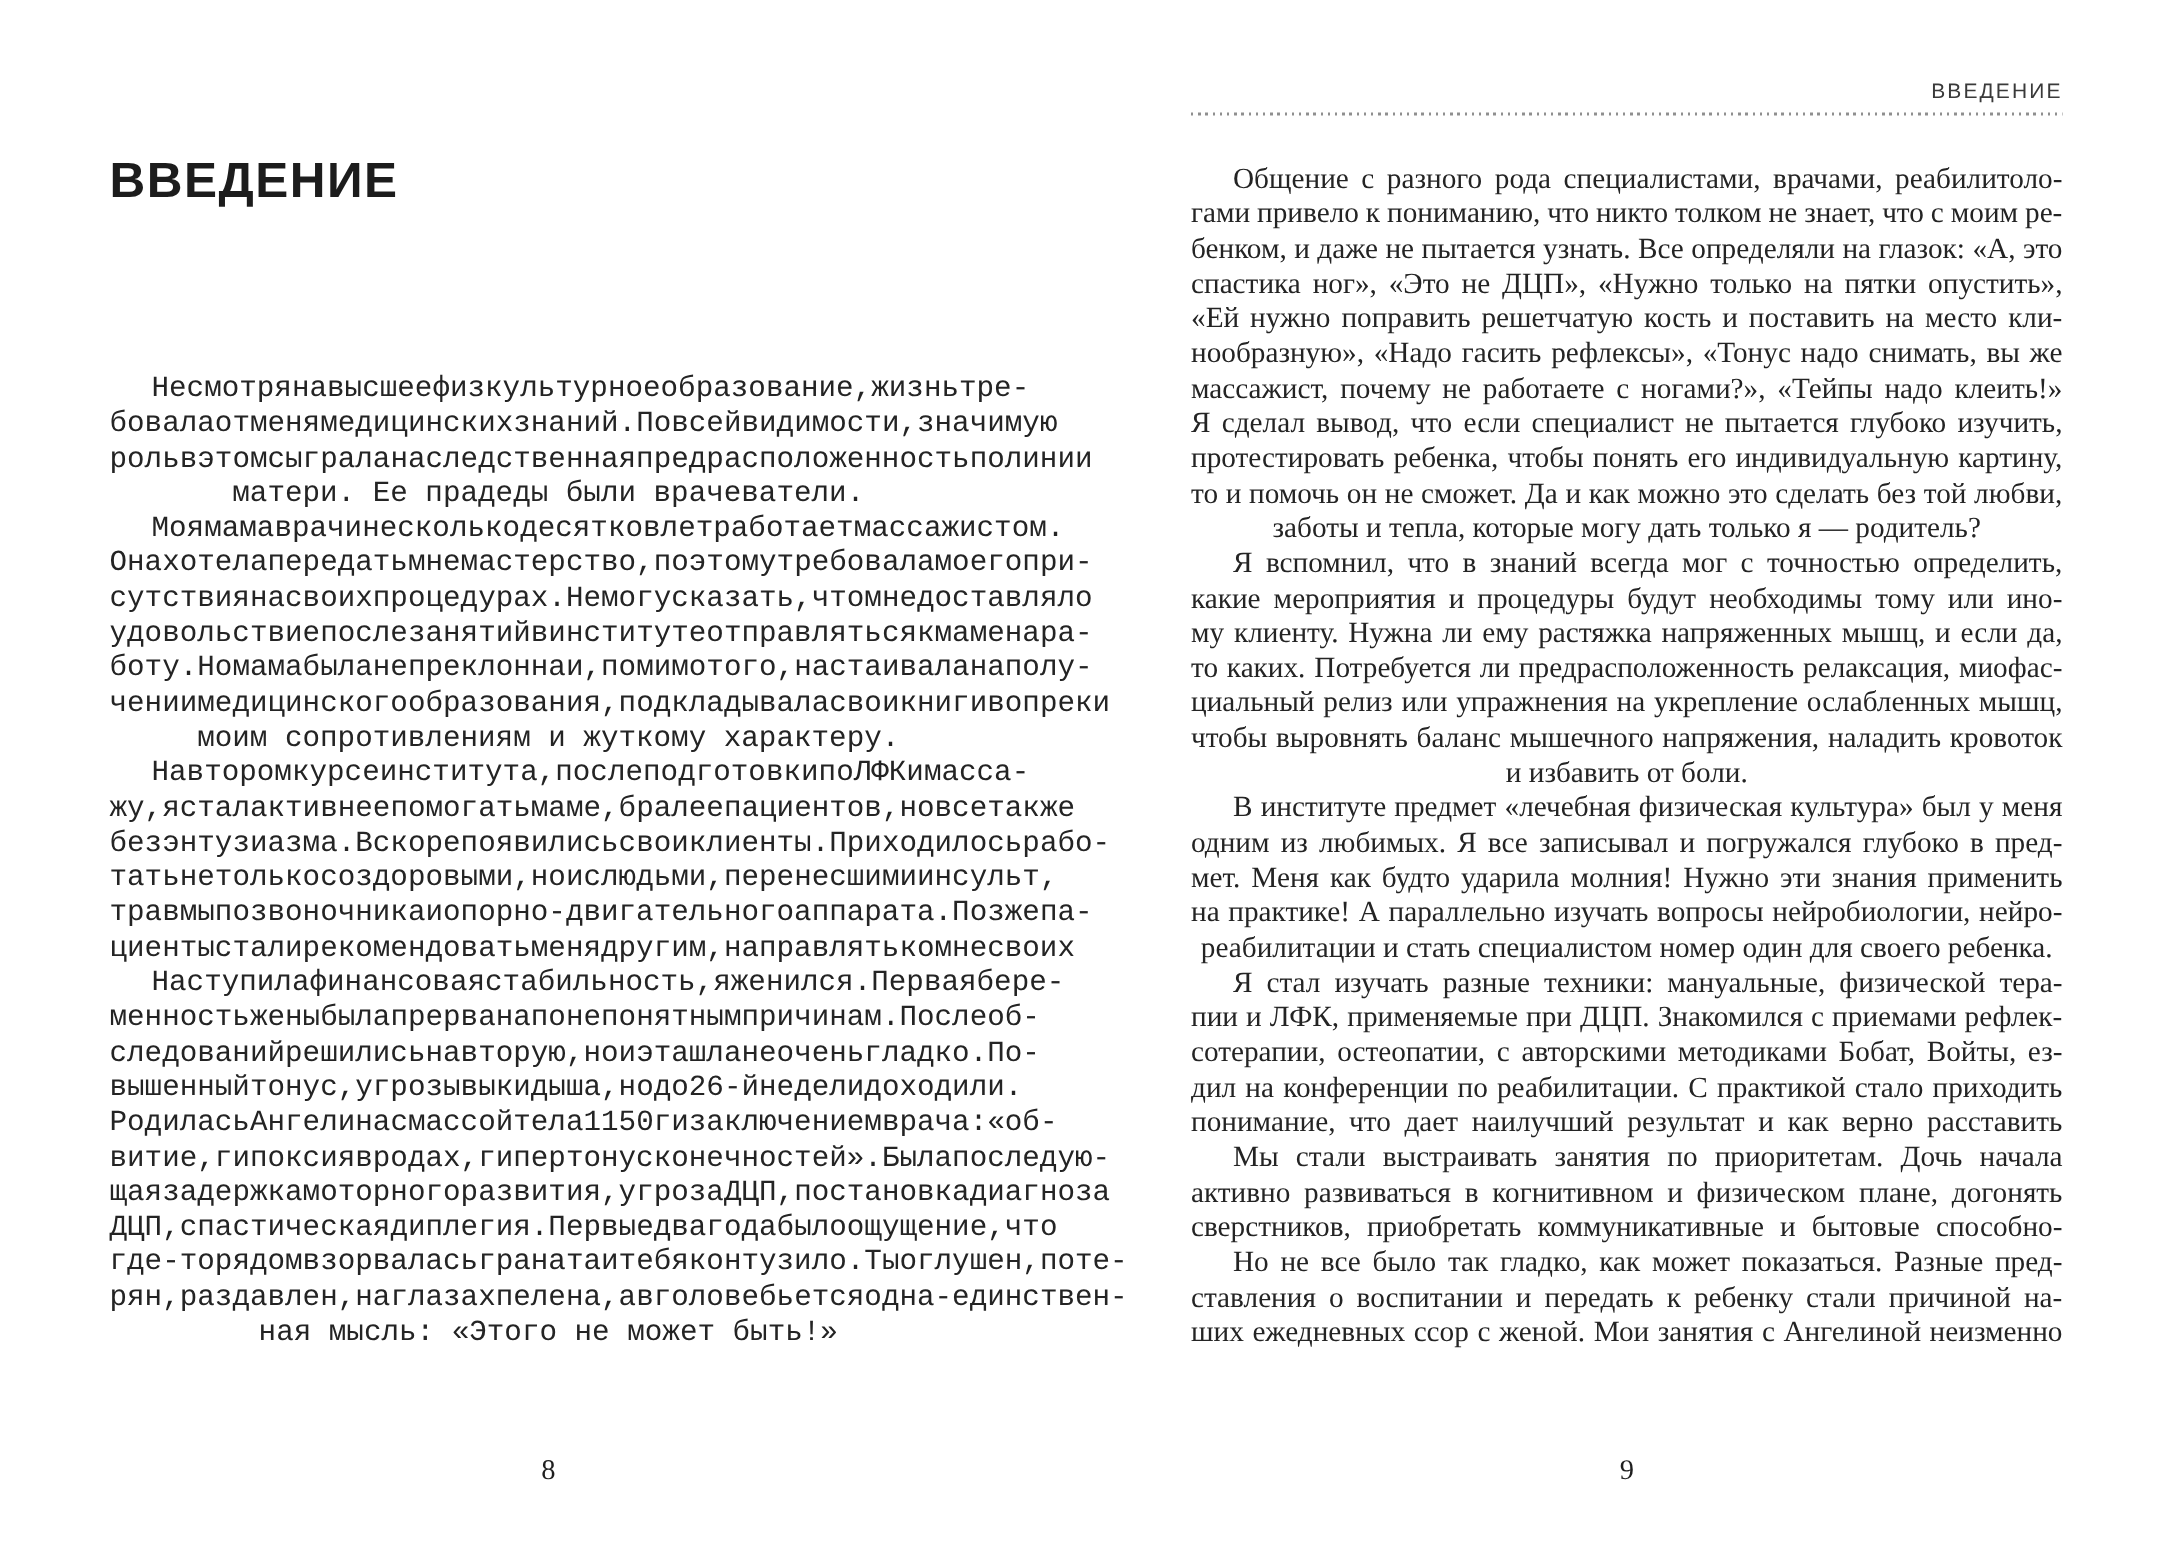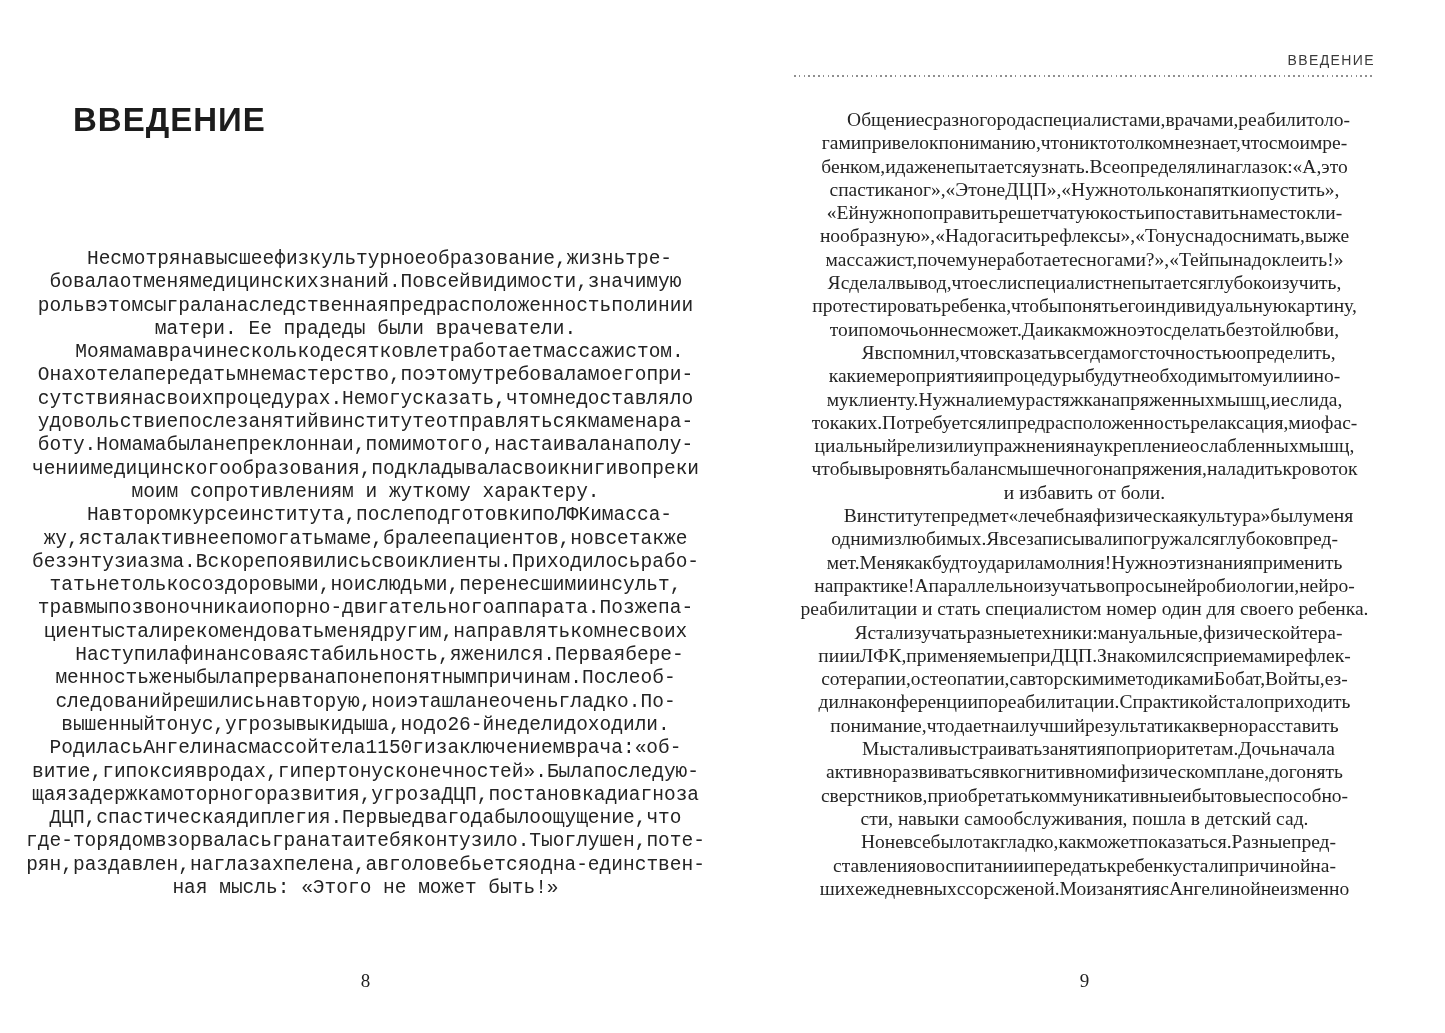--- a/index.html
+++ b/index.html
@@ -61,21 +61,21 @@
     font-size: 19.5px;
     line-height: 23.3px;
   }
   #pageL .body { top: 248px; font-family: Liberation Mono, monospace; }
   #pageR .body { top: 108px; }
 
   .paragraph { margin: 0; }
   .line { min-height: 23.3px; }
   .line.just {
     display: flex;
-    justify-content: center;
+    justify-content: space-between;
   }
   .line.just > span {
     flex: 0 0 auto;
     white-space: nowrap;
   }
   .line.indent { padding-left: 28px; }
   .line.last { text-align: center; }
 
   .page-number {
     position: absolute;
@@ -511,28 +511,29 @@
             <span>Да</span>
             <span>и</span>
             <span>как</span>
             <span>можно</span>
             <span>это</span>
             <span>сделать</span>
             <span>без</span>
             <span>той</span>
             <span>любви,</span>
           </div>
+          <div class="line last">заботы и тепла, которые могу дать только я — родитель?</div>
         </div>
         <div class="paragraph">
           <div class="line just indent">
             <span>Я</span>
             <span>вспомнил,</span>
             <span>что</span>
             <span>в</span>
-            <span>сказать</span>
+            <span>знаний</span>
             <span>всегда</span>
             <span>мог</span>
             <span>с</span>
             <span>точностью</span>
             <span>определить,</span>
           </div>
           <div class="line just">
             <span>какие</span>
             <span>мероприятия</span>
             <span>и</span>
@@ -713,21 +714,20 @@
             <span>догонять</span>
           </div>
           <div class="line just">
             <span>сверстников,</span>
             <span>приобретать</span>
             <span>коммуникативные</span>
             <span>и</span>
             <span>бытовые</span>
             <span>способно-</span>
           </div>
-          <div class="line last">сти, навыки самообслуживания, пошла в детский сад.</div>
         </div>
         <div class="paragraph">
           <div class="line just indent">
             <span>Но</span>
             <span>не</span>
             <span>все</span>
             <span>было</span>
             <span>так</span>
             <span>гладко,</span>
             <span>как</span>

